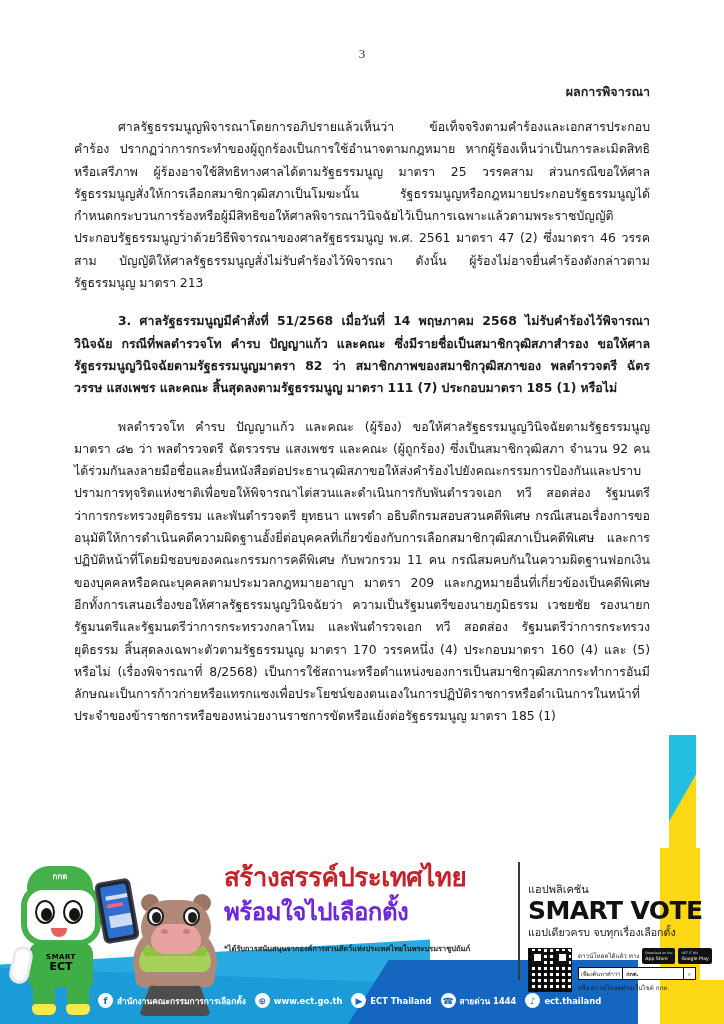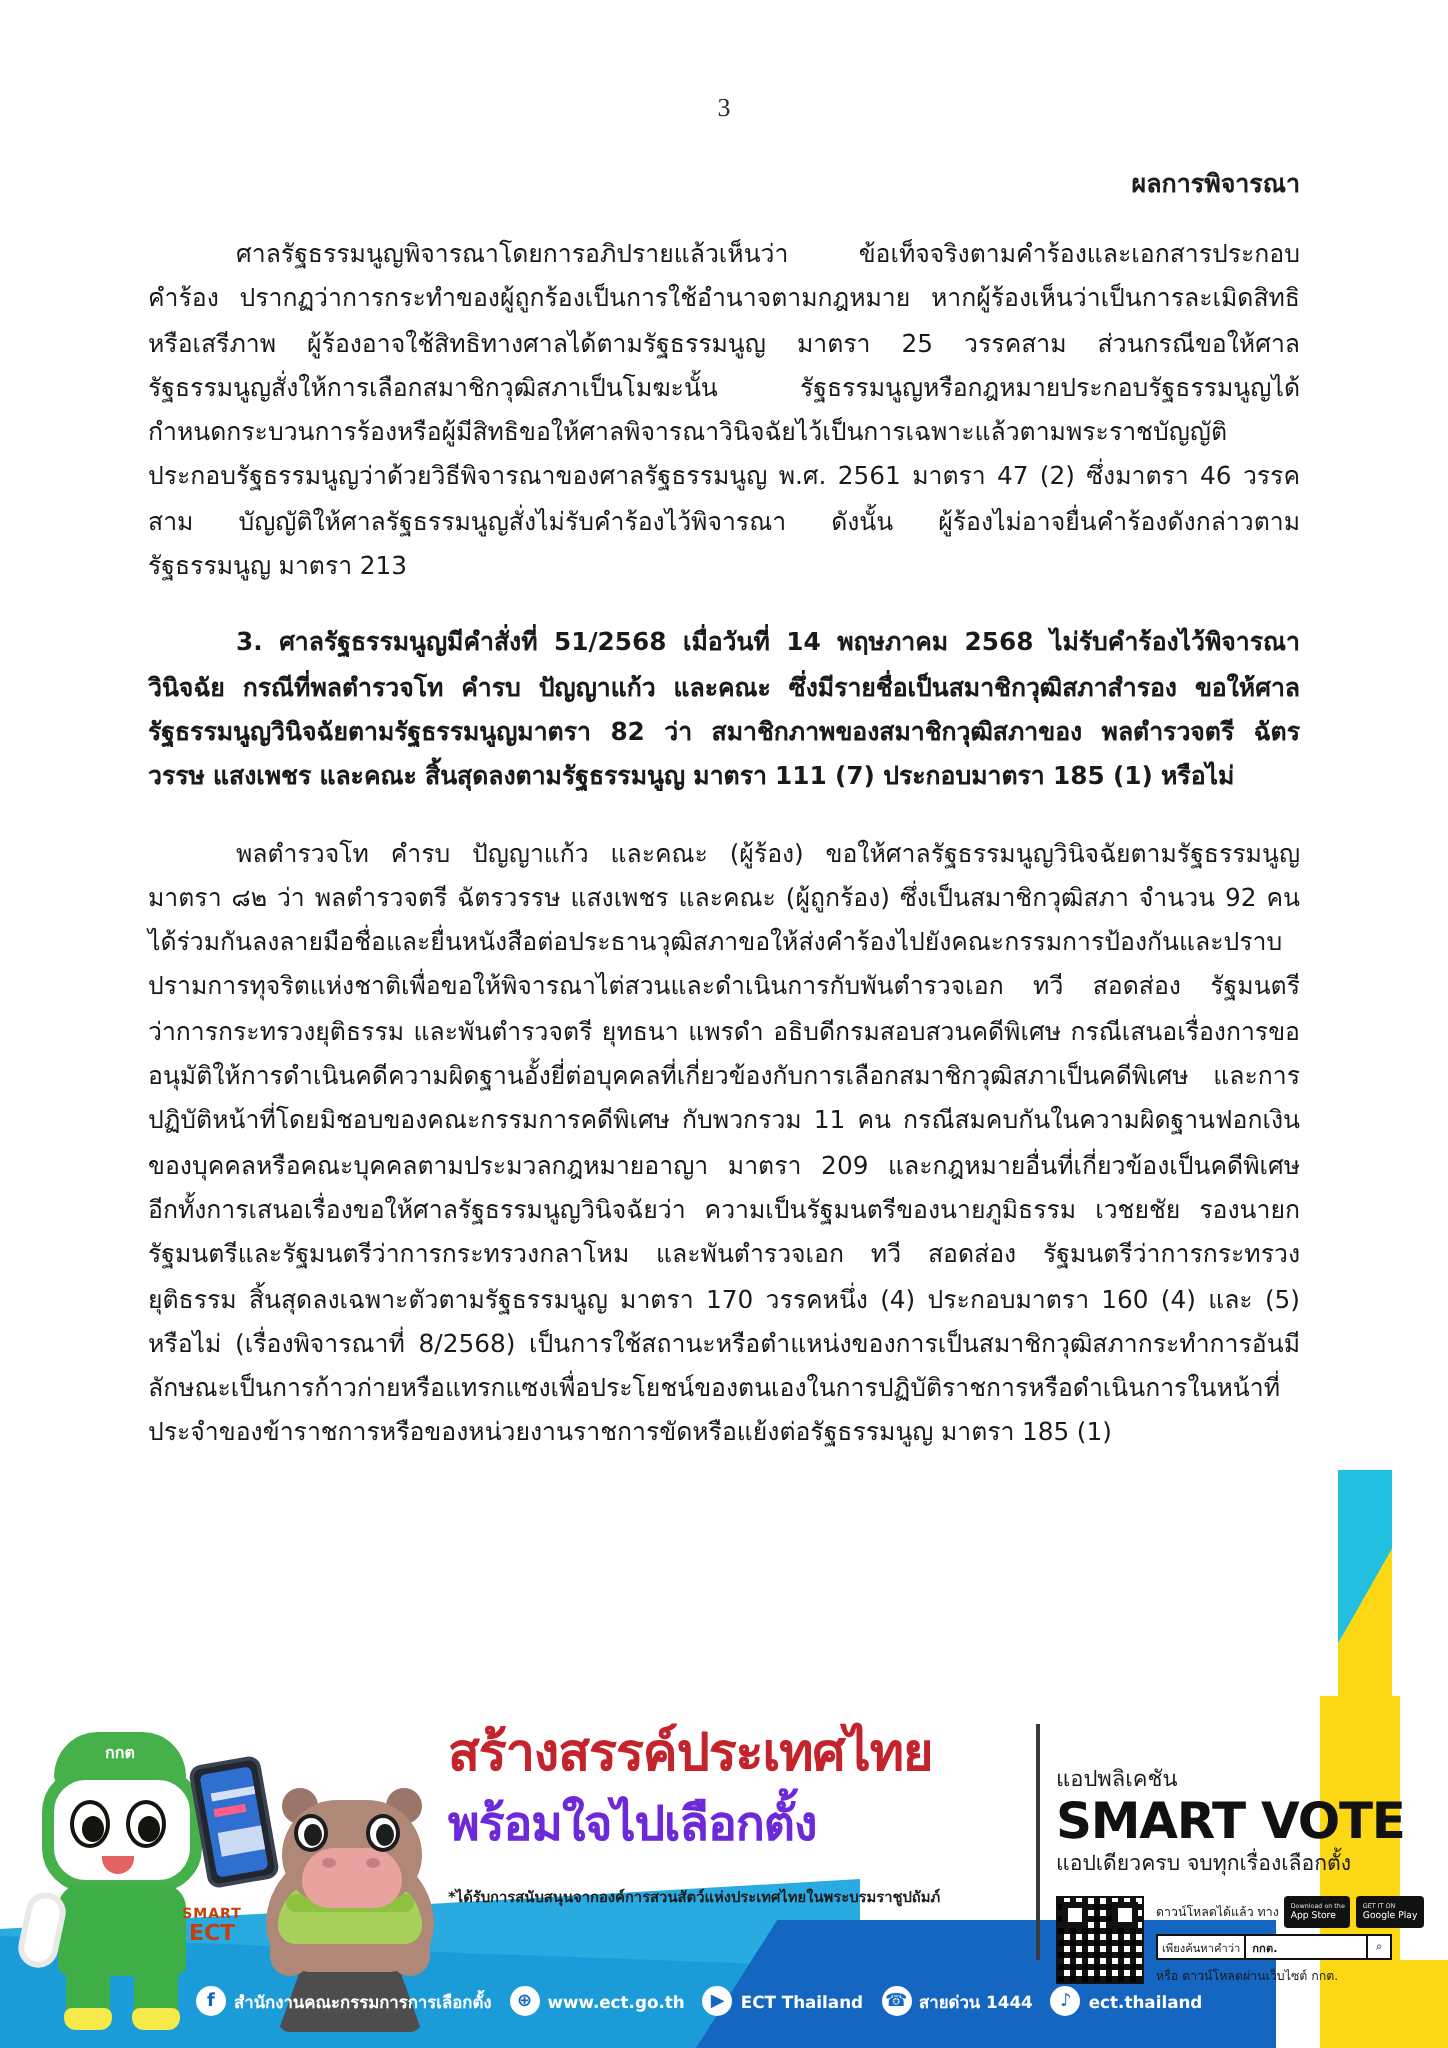--- a/index.html
+++ b/index.html
@@ -197,23 +197,22 @@
   .ect-robot .mouth {
     position: absolute; left: 38px; top: 62px; width: 16px; height: 9px;
     background: #e4625f; border-radius: 0 0 9px 9px;
   }
   .ect-robot .body {
     position: absolute; left: 16px; top: 76px; width: 64px; height: 46px;
     background: #3fae46; border-radius: 12px 12px 6px 6px;
   }
   .ect-robot .chest-txt {
     position: absolute; left: 16px; top: 86px; width: 64px; text-align: center;
-    font-family: "DejaVu Sans", sans-serif; font-weight: bold; color: #c2410c;
+    font-family: "DejaVu Sans", sans-serif; font-weight: bold; color: #000000;
     line-height: 10px;
-    margin-left: 45px;
   }
   .ect-robot .chest-txt .s1 { font-size: 7px; display: block; letter-spacing: .5px;}
   .ect-robot .chest-txt .s2 { font-size: 11px; display: block; }
   .ect-robot .leg {
     position: absolute; top: 118px; width: 22px; height: 28px; background: #3fae46;
     border-radius: 5px;
   }
   .ect-robot .leg.l { left: 20px; }
   .ect-robot .leg.r { left: 54px; }
   .ect-robot .shoe {

